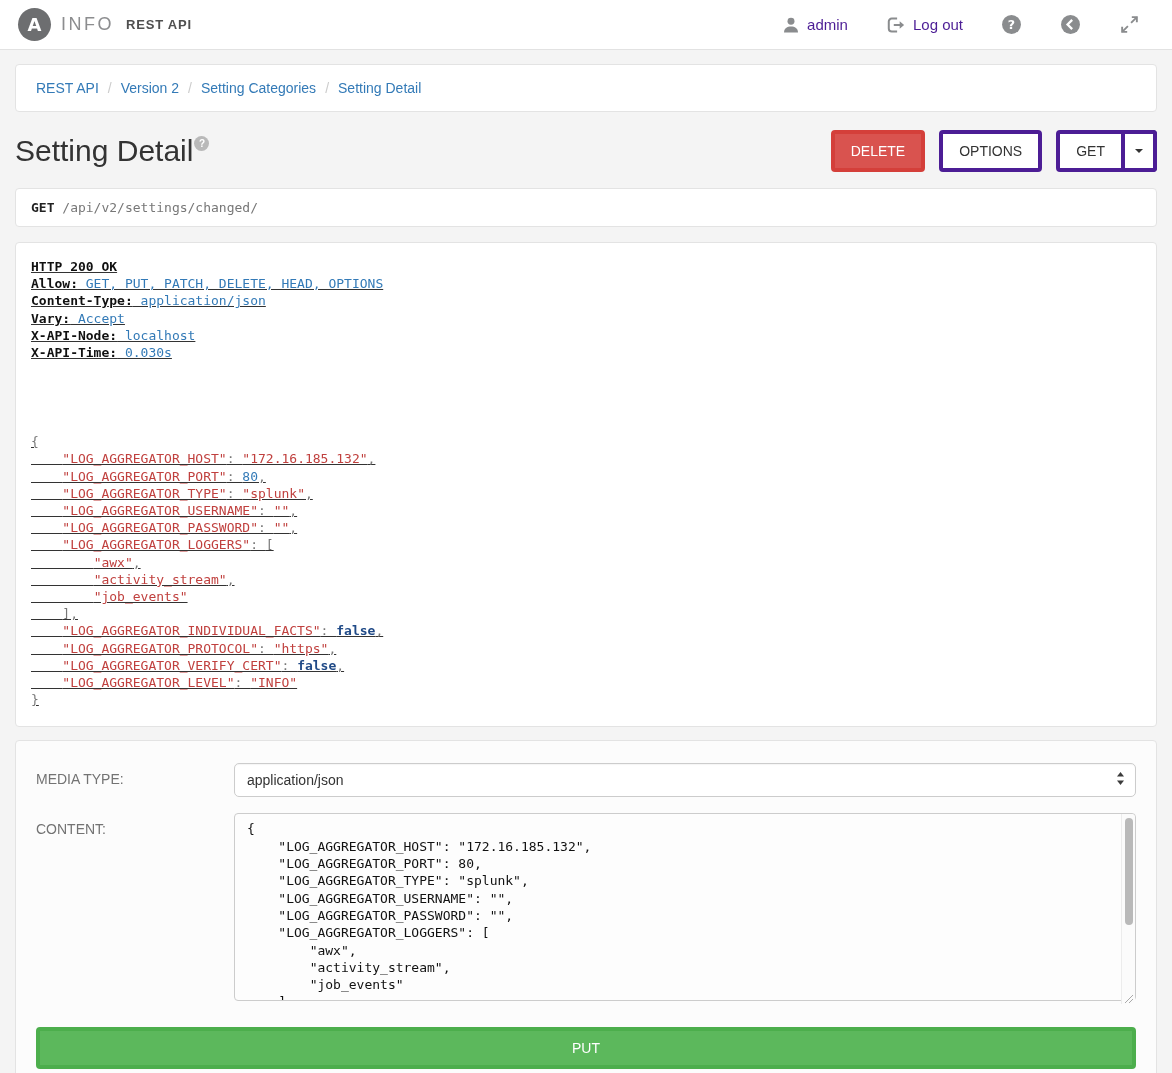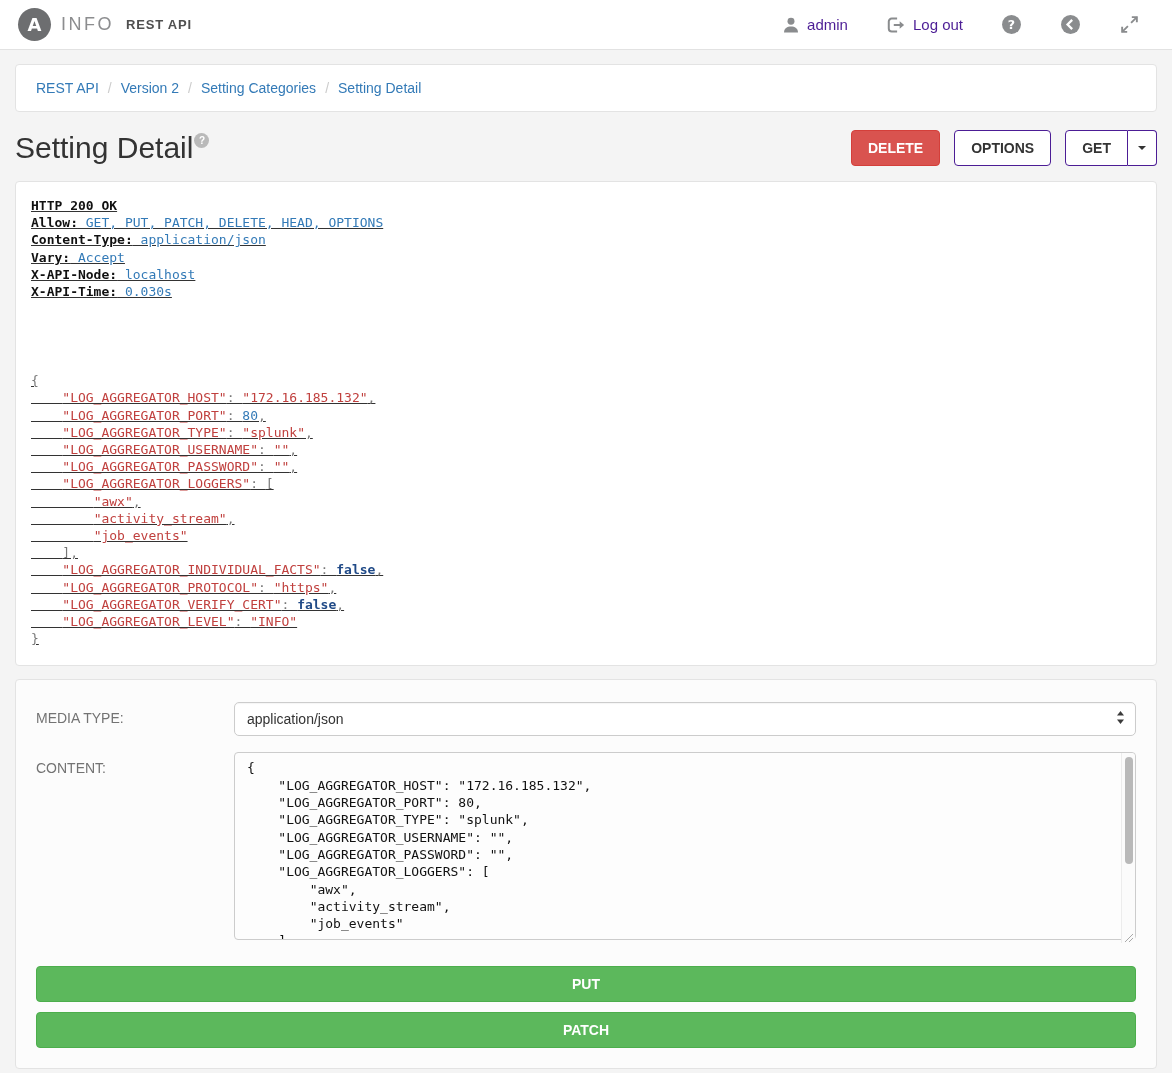--- a/index.html
+++ b/index.html
@@ -42,23 +42,22 @@
   .title-row { margin-top:18px; display:flex; align-items:center; justify-content:space-between; }
   .page-title { font-size:30px; font-weight:400; color:#333; position:relative; }
   .help-sup {
     display:inline-flex; width:15px; height:15px; border-radius:50%;
     background:#b9b9b9; color:#fff; font-size:10px; font-weight:bold;
     align-items:center; justify-content:center; vertical-align:top; margin:2px 0 0 1px;
   }
   .btn-group-row { display:flex; align-items:center; gap:14px; }
   .btn {
     font-size:14px; border-radius:4px; padding:8px 16px; line-height:18px;
-    border:1px solid #4c1d95; background:#fff; color:#333; cursor:pointer;
+    border:4px solid #4c1d95; background:#fff; color:#333; cursor:pointer;
     font-family:"Liberation Sans", sans-serif;
-    font-weight:bold;
   }
   .btn-danger { background:#d9534f; border-color:#d43f3a; color:#fff; }
   .btn-success { background:#5cb85c; border-color:#4cae4c; color:#fff; }
   .split { display:flex; }
   .split .btn-main { border-radius:4px 0 0 4px; }
   .split .btn-caret {
     border-radius:0 4px 4px 0; border-left:none; padding:8px 10px;
     display:flex; align-items:center;
   }
   .caret {
@@ -196,20 +195,24 @@
       <button class="btn">OPTIONS</button>
       <span class="split">
         <button class="btn btn-main">GET</button>
         <button class="btn btn-caret">
           <span class="caret"></span>
         </button>
       </span>
     </div>
   </div>
 
+  <div class="panel request-box">
+    <span class="req-method">GET</span>
+    <span class="req-path">/api/v2/settings/changed/</span>
+  </div>
 
   <div class="panel response-panel">
     <pre class="code"><span class="hl-bold">HTTP 200 OK</span>
 <span class="hl-bold">Allow:</span><span class="hl-blue"> GET, PUT, PATCH, DELETE, HEAD, OPTIONS</span>
 <span class="hl-bold">Content-Type:</span><span class="hl-blue"> application/json</span>
 <span class="hl-bold">Vary:</span><span class="hl-blue"> Accept</span>
 <span class="hl-bold">X-API-Node:</span><span class="hl-blue"> localhost</span>
 <span class="hl-bold">X-API-Time:</span><span class="hl-blue"> 0.030s</span>
 </pre>
     <pre class="code code-body"><span class="tk-pun">{</span>

